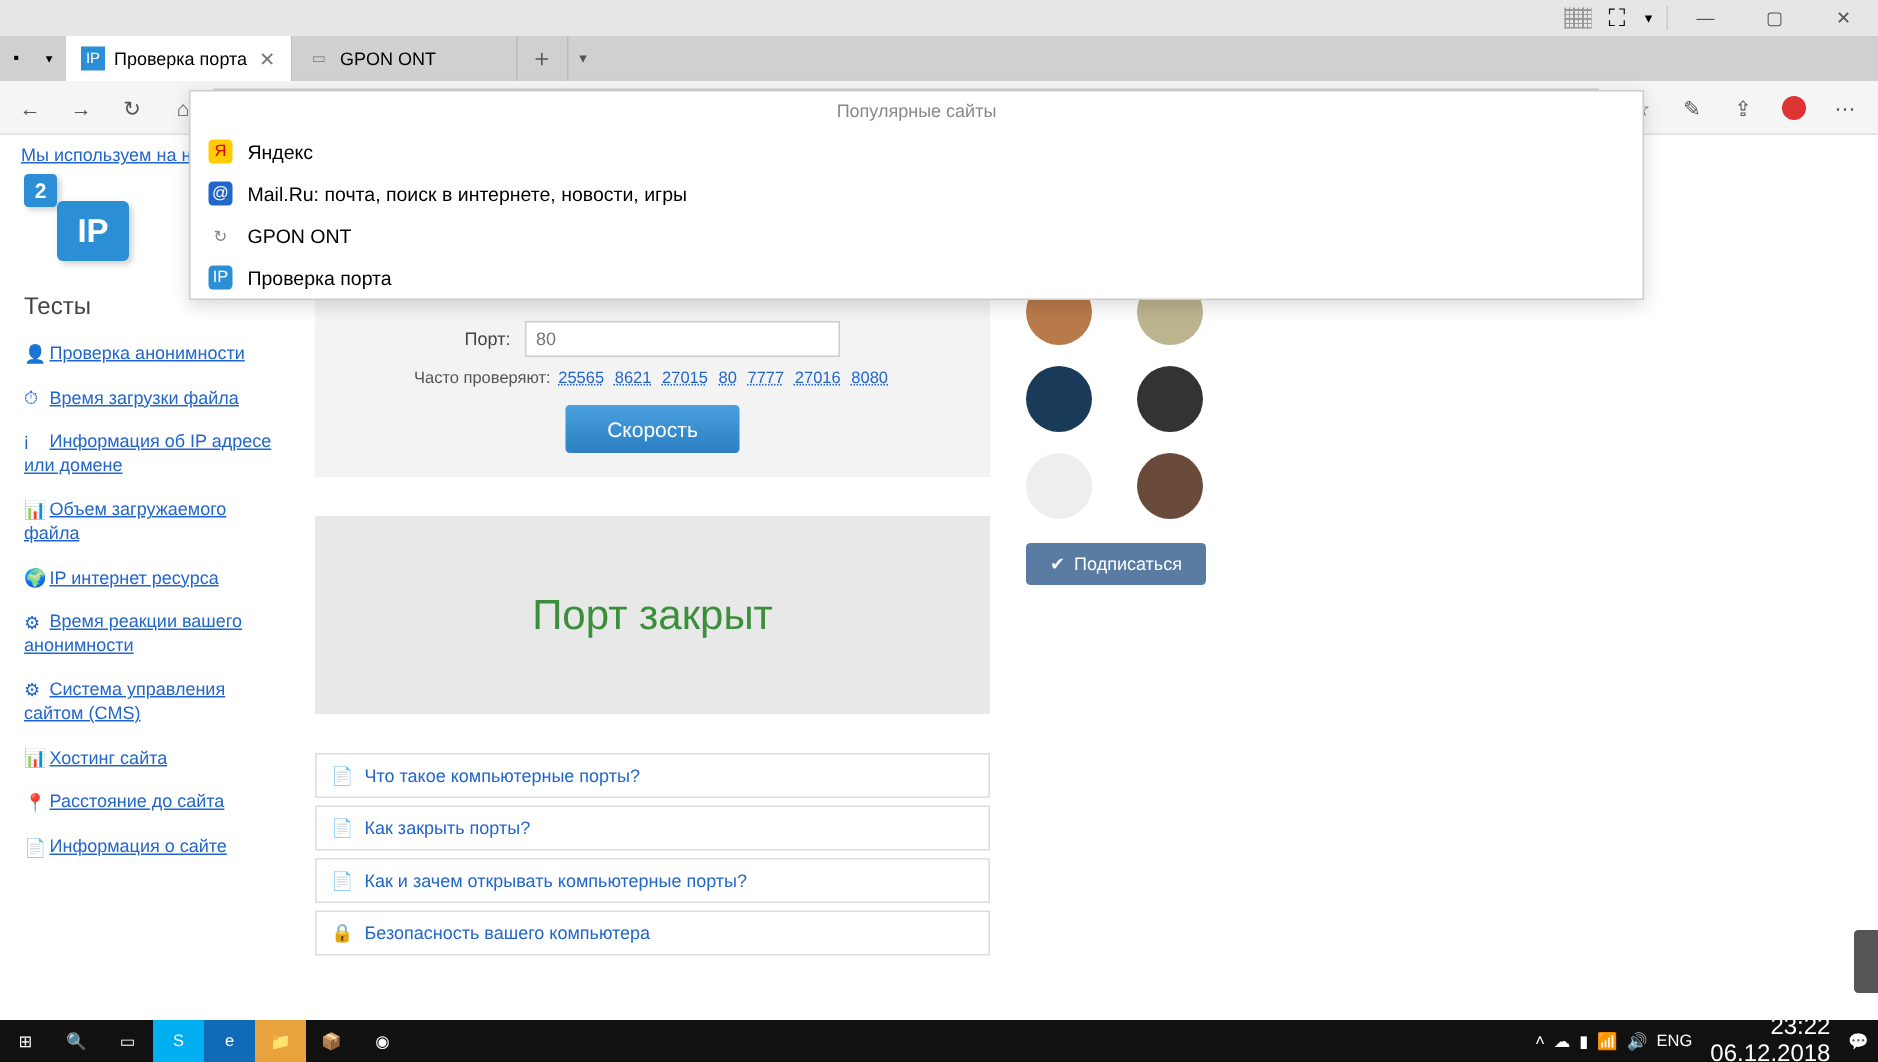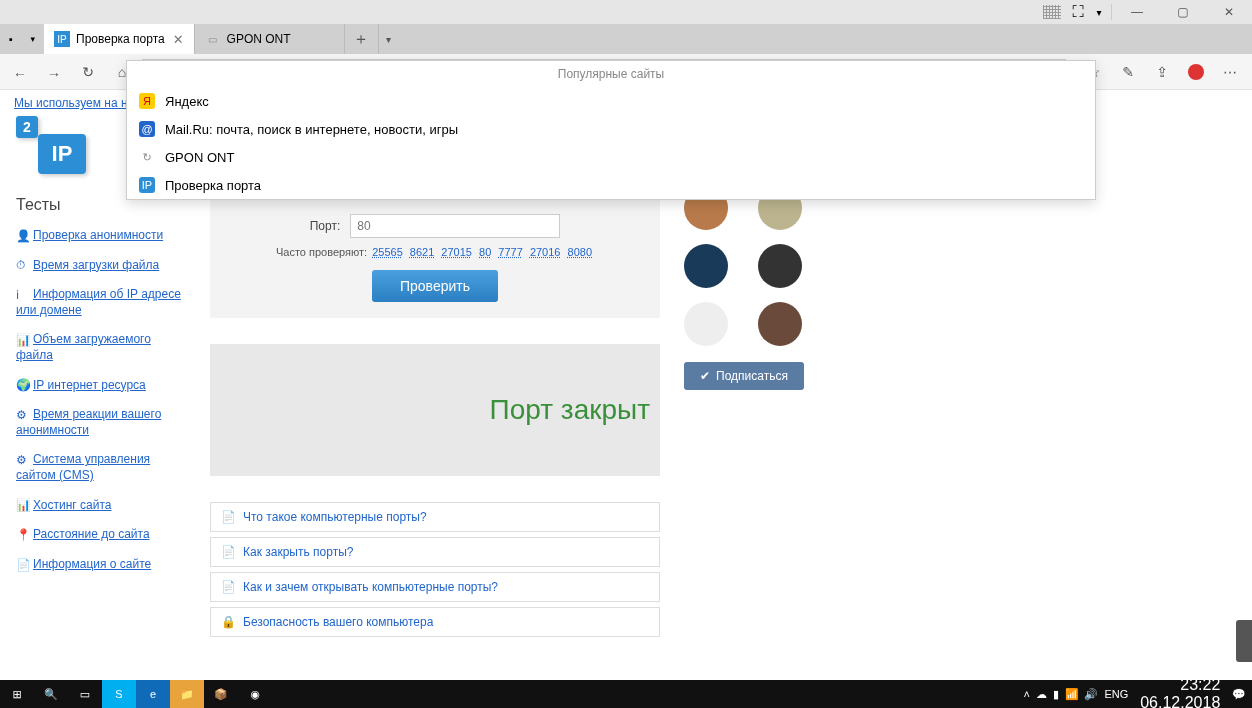--- a/index.html
+++ b/index.html
@@ -56,21 +56,21 @@
 .midcol p { font-size: 12px; color: #444; margin-bottom: 10px; }
 
 .portform { background: #f3f3f3; padding: 16px; text-align: center; margin-top: 10px; }
 .portrow { display:flex; align-items:center; justify-content:center; gap:10px; margin-bottom:8px;}
 .portrow label { font-size: 12px; color:#444; }
 .portrow input { width: 210px; height: 24px; border:1px solid #ccc; background:#fff; padding:0 6px; font-size:12px; color:#888; }
 .oftrow { font-size: 11px; color:#555; margin-bottom:12px; }
 .oftrow .pn { color:#2266cc; text-decoration:underline dotted; margin:0 2px; }
 .checkbtn { background: linear-gradient(#4aa0df,#2b7fc2); color:#fff; border:none; padding: 8px 28px; font-size: 14px; border-radius: 3px; cursor:pointer; }
 
-.resultbox { margin-top: 26px; padding: 50px 10px; text-align:right; background:#e8e8e8; }
+.resultbox { margin-top: 26px; padding: 50px 0; text-align:center; background:#e8e8e8; }
 .resulttxt { font-size: 28px; color: #3a8f3a; font-weight: 500; }
 
 .faq { margin-top: 26px; }
 .faq .fitem { border:1px solid #ddd; padding:7px 10px; margin-bottom:5px; font-size:12px; display:flex; align-items:center; gap:8px;}
 .fitem .fic { width:14px; height:14px; display:inline-block; }
 .fitem a { color:#2266cc; text-decoration:none; }
 
 .rightcol { width: 140px; padding-top: 10px; }
 .vkhead { display:flex; align-items:center; gap:8px; font-size:13px; font-weight:600; color:#333; margin-bottom:12px;}
 .vklogo { width:22px; height:22px; background:#2c8fd6; color:#fff; border-radius:4px; display:flex; align-items:center; justify-content:center; font-size:11px; font-weight:bold;}
@@ -200,21 +200,21 @@
       <div class="oftrow">
         <span>Часто проверяют:</span>
         <span class="pn">25565</span>
         <span class="pn">8621</span>
         <span class="pn">27015</span>
         <span class="pn">80</span>
         <span class="pn">7777</span>
         <span class="pn">27016</span>
         <span class="pn">8080</span>
       </div>
-      <button class="checkbtn">Проверить</button>
+      <button class="checkbtn">Скорость</button>
     </div>
 
     <div class="resultbox">
       <div class="resulttxt">Порт закрыт</div>
     </div>
 
     <div class="faq">
       <div class="fitem">
           <span class="fic">📄</span>
           <a>Что такое компьютерные порты?</a>

